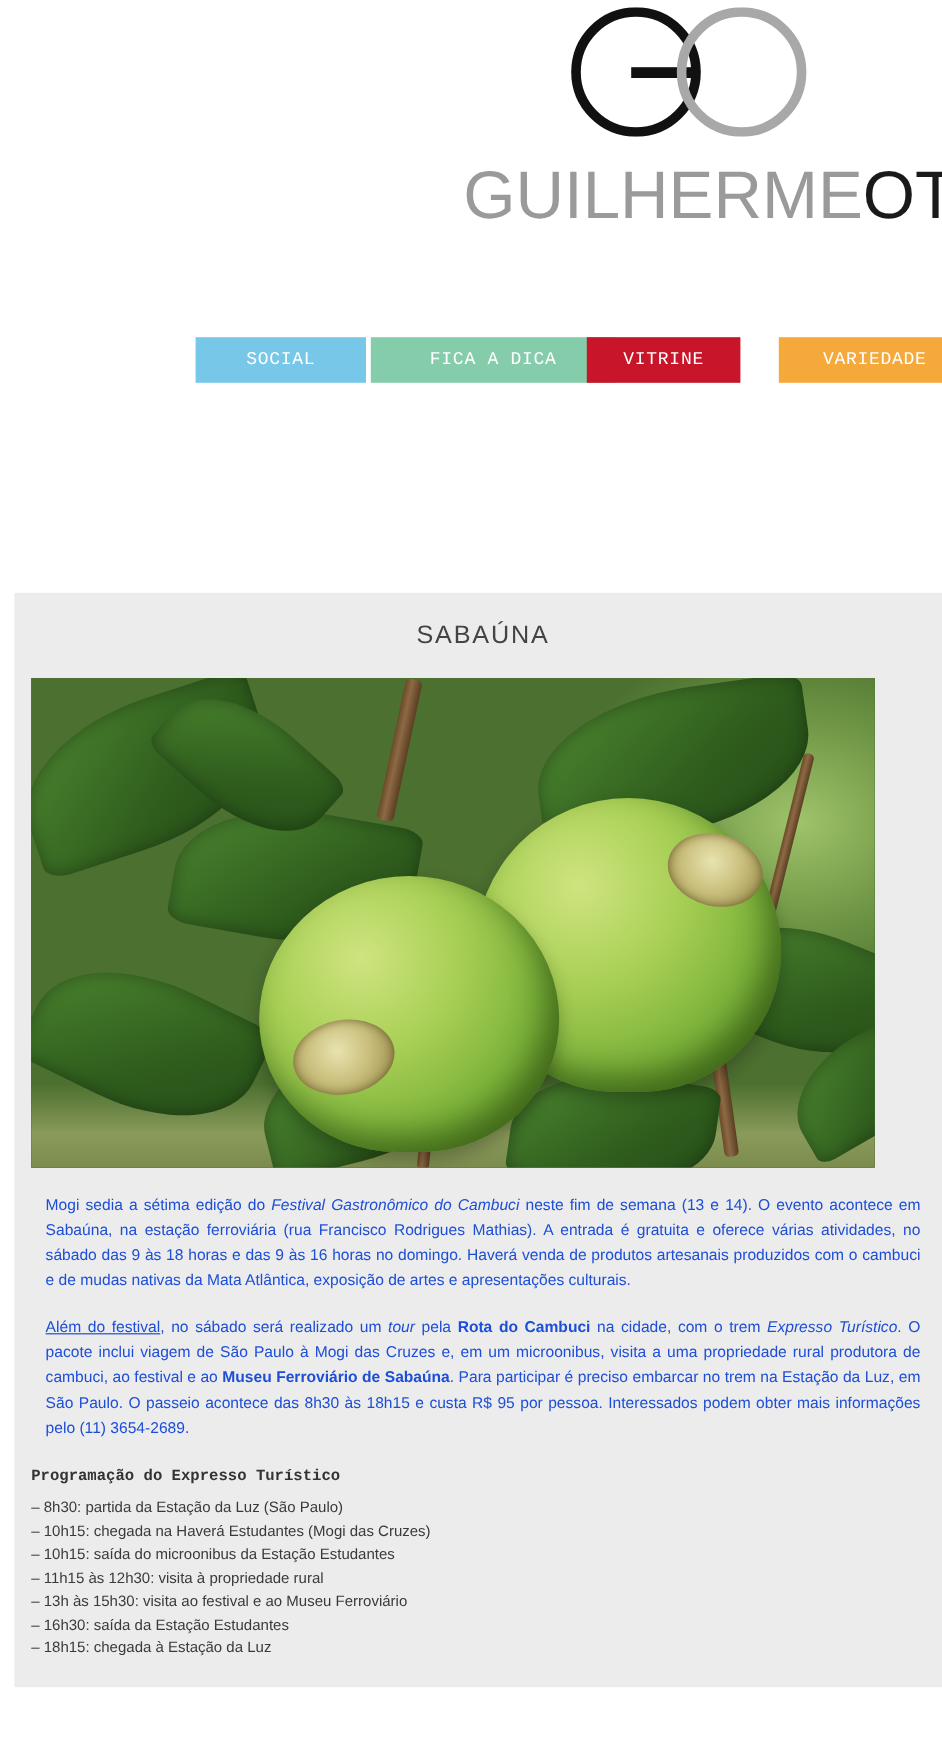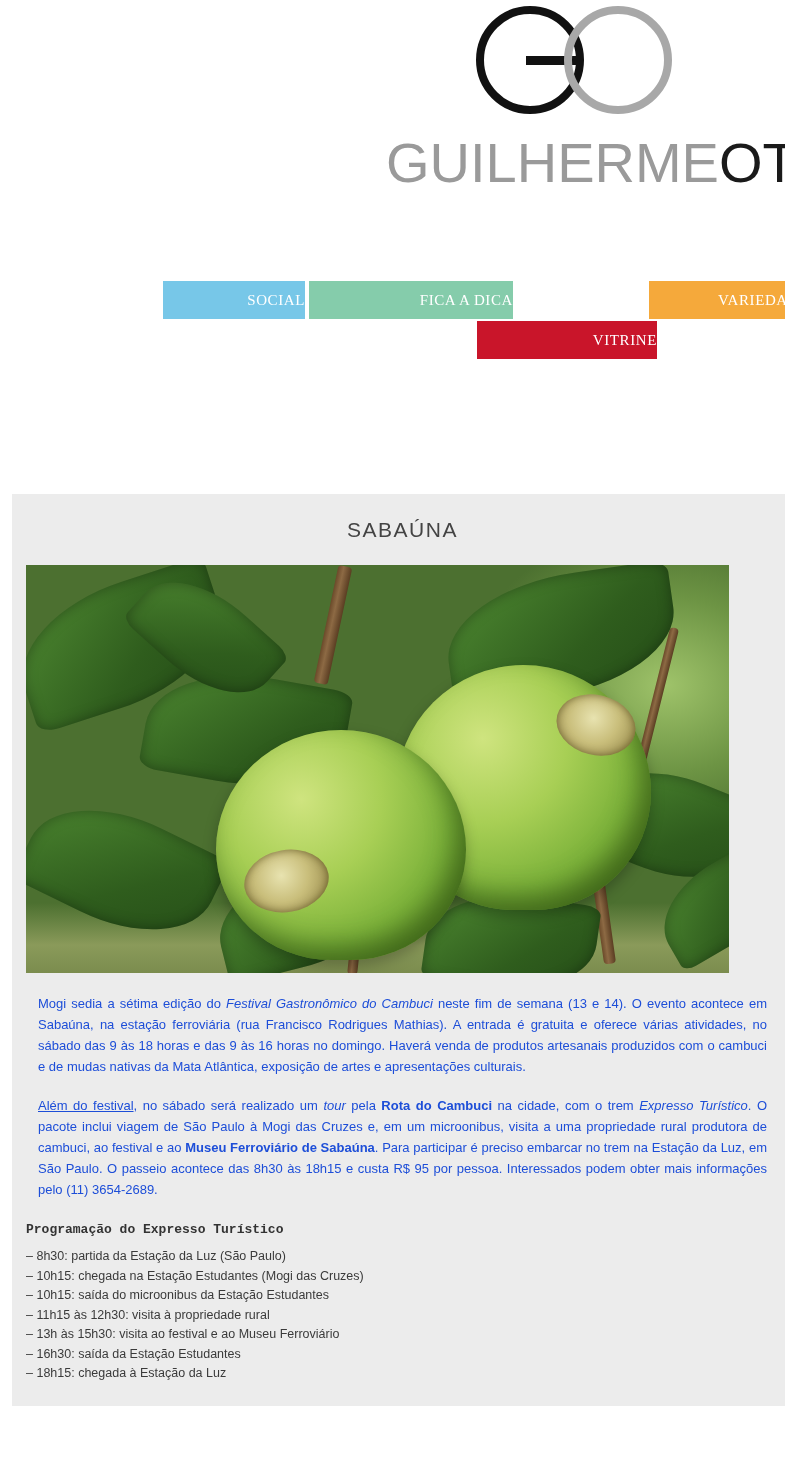--- a/index.html
+++ b/index.html
@@ -53,31 +53,31 @@
     left: 0;
     top: 281px;
     width: 785px;
     height: 38px;
   }
   .nav-item {
     position: absolute;
     top: 0;
     height: 38px;
     line-height: 38px;
-    text-align: right;
+    text-align: center;
     color: #ffffff;
     font-size: 15px;
     letter-spacing: 0.6px;
-    font-family: Liberation Serif, serif;
+    font-family: Liberation Mono, monospace;
     cursor: pointer;
     box-sizing: border-box;
   }
   .nav-social   { left: 163px;  width: 142px; background: #77c7e8; }
   .nav-fica     { left: 309px;  width: 204px; background: #85ccab; }
-  .nav-vitrine  { left: 477px;  width: 180px; background: #c9152a; margin-top: 40px; }
+  .nav-vitrine  { left: 489px;  width: 128px; background: #c9152a; }
   .nav-variedade{ left: 649px;  width: 160px; background: #f5a93b; }
 
   
   .article {
     position: absolute;
     left: 12px;
     top: 494px;
     width: 781px;
     background: #ececec;
     padding: 0;
@@ -262,21 +262,21 @@
   <div class="body-text">
     <p class="first"><span>Mogi sedia a sétima edição do </span><span class="italic">Festival Gastronômico do Cambuci</span><span> neste fim de semana (13 e 14). O evento acontece em Sabaúna, na estação ferroviária (rua Francisco Rodrigues Mathias). A entrada é gratuita e oferece várias atividades, no sábado das 9 às 18 horas e das 9 às 16 horas no domingo. Haverá venda de produtos artesanais produzidos com o cambuci e de mudas nativas da Mata Atlântica, exposição de artes e apresentações culturais.</span></p>
 
     <p><span class="ulink">Além do festival</span><span>, no sábado será realizado um </span><span class="italic">tour</span><span> pela </span><span class="bold">Rota do Cambuci</span><span> na cidade, com o trem </span><span class="italic">Expresso Turístico</span><span>. O pacote inclui viagem de São Paulo à Mogi das Cruzes e, em um microonibus, visita a uma propriedade rural produtora de cambuci, ao festival e ao </span><span class="bold">Museu Ferroviário de Sabaúna</span><span>. Para participar é preciso embarcar no trem na Estação da Luz, em São Paulo. O passeio acontece das 8h30 às 18h15 e custa R$ 95 por pessoa. Interessados podem obter mais informações pelo (11) 3654-2689.</span></p>
   </div>
 
   <div class="prog-title">Programação do Expresso Turístico</div>
 
   <div class="prog-list">
     <div>– 8h30: partida da Estação da Luz (São Paulo)</div>
-    <div>– 10h15: chegada na Estação Estudantes (Mogi das Cruzes)</div>
+    <div>– 10h15: chegada na Haverá Estudantes (Mogi das Cruzes)</div>
     <div>– 10h15: saída do microonibus da Estação Estudantes</div>
     <div>– 11h15 às 12h30: visita à propriedade rural</div>
     <div>– 13h às 15h30: visita ao festival e ao Museu Ferroviário</div>
     <div>– 16h30: saída da Estação Estudantes</div>
     <div>– 18h15: chegada à Estação da Luz</div>
   </div>
 
 </div>
 
 </body></html>

